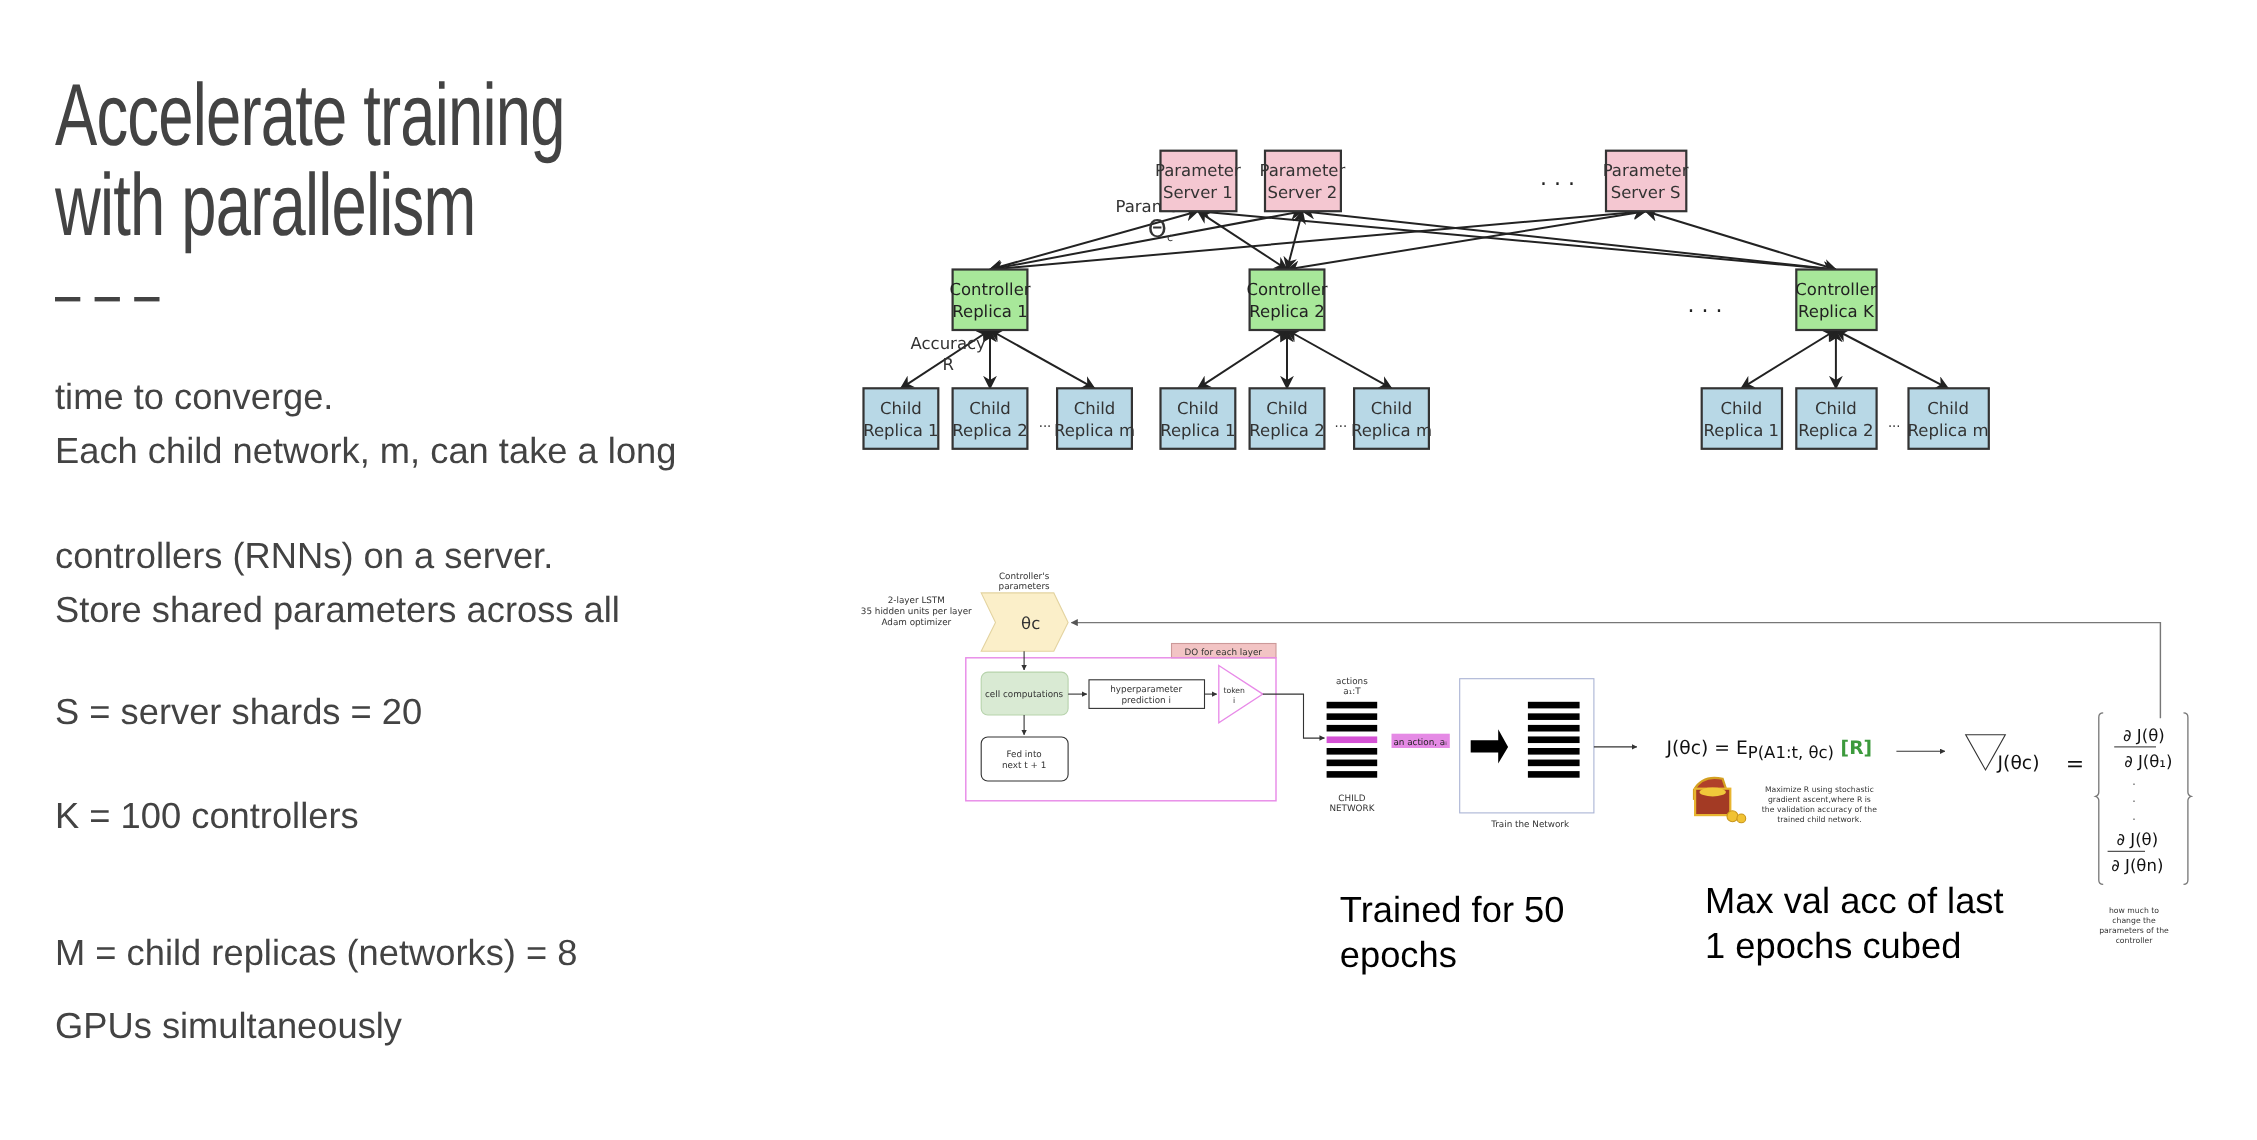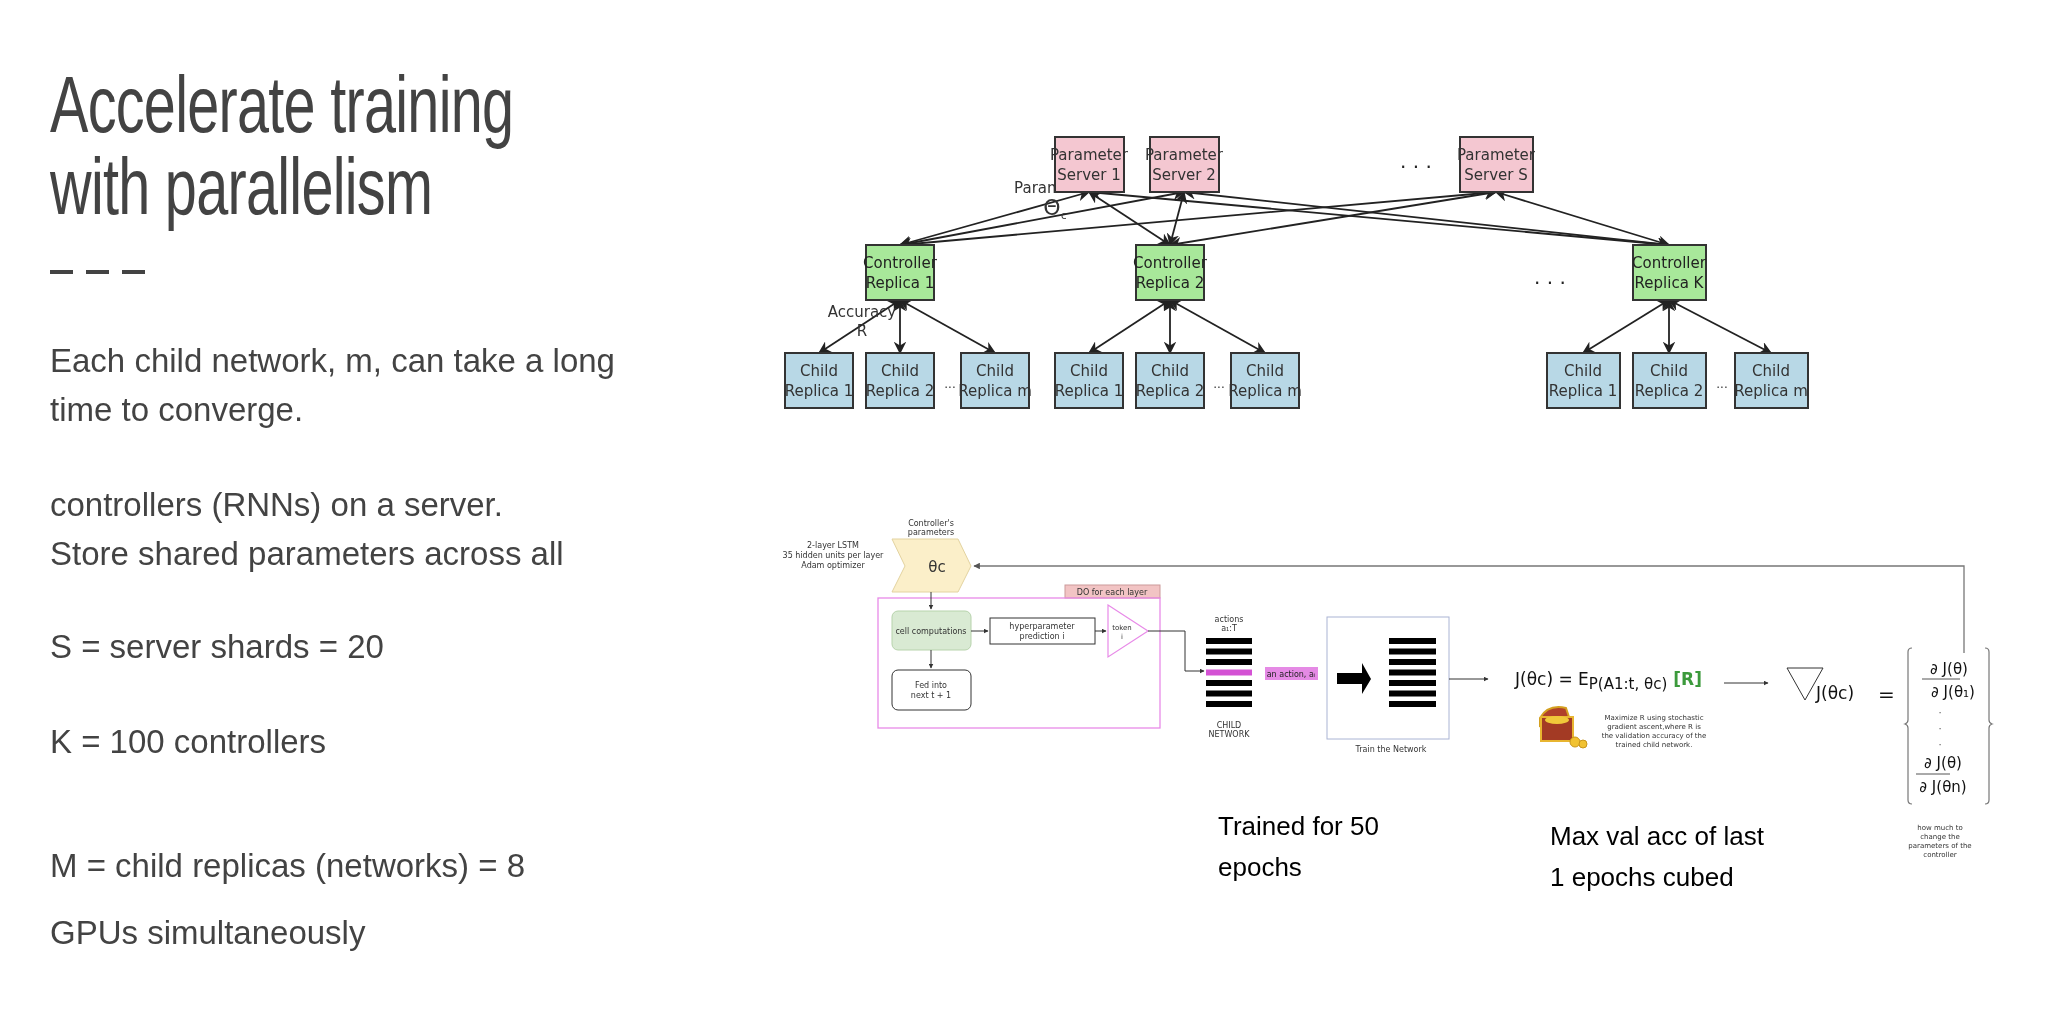--- a/index.html
+++ b/index.html
@@ -2,38 +2,38 @@
 <html><head>
 <meta charset="utf-8">
 <style>
   html, body { margin:0; padding:0; }
   body { width:2052px; height:1036px; background:#ffffff; position:relative; overflow:hidden; font-family:"Liberation Sans", sans-serif; color:#434343; }
   .title { position:absolute; left:50px; top:64px; font-family:"Liberation Sans Narrow","Liberation Sans", sans-serif; font-size:80px; line-height:82px; color:#434343; transform:scaleX(0.72); transform-origin:left top; white-space:nowrap; letter-spacing:-1px; }
   .dashes { position:absolute; left:50px; top:270px; display:flex; gap:13px; }
   .dashes span { display:block; width:23px; height:4px; background:#434343; }
   .para { position:absolute; left:50px; font-size:33px; line-height:49px; color:#434343; white-space:nowrap; }
   svg text { font-family:"DejaVu Sans", sans-serif; }
-  .big-note { position:absolute; font-size:26px; line-height:41px; color:#000; white-space:nowrap; }
+  .big-note { position:absolute; font-size:33px; line-height:41px; color:#000; white-space:nowrap; }
 </style>
 </head>
 <body>
 
 <div class="title">
   <div>Accelerate training</div>
   <div>with parallelism</div>
 </div>
 <div class="dashes">
     <span></span>
     <span></span>
     <span></span>
   </div>
 
 <div class="para" style="top:336px">
+  <div>time to converge.</div>
   <div>Each child network, m, can take a long</div>
-  <div>time to converge.</div>
 </div>
 <div class="para" style="top:480px">
   <div>controllers (RNNs) on a server.</div>
   <div>Store shared parameters across all</div>
 </div>
 <div class="para" style="top:622px">
   <div>S = server shards = 20</div>
 </div>
 <div class="para" style="top:717px">
   <div>K = 100 controllers</div>
@@ -285,16 +285,16 @@
     <text x="1940" y="839" font-size="7" fill="#333" text-anchor="middle">change the</text>
     <text x="1940" y="848" font-size="7" fill="#333" text-anchor="middle">parameters of the</text>
     <text x="1940" y="857" font-size="7" fill="#333" text-anchor="middle">controller</text>
   </g>
 </svg>
 
 <div class="big-note" style="left:1218px; top:806px;">
   <div>Trained for 50</div>
   <div>epochs</div>
 </div>
-<div class="big-note" style="left:1550px; top:816px;">
+<div class="big-note" style="left:1550px; top:798px;">
   <div>Max val acc of last</div>
   <div>1 epochs cubed</div>
 </div>
 
 </body></html>

